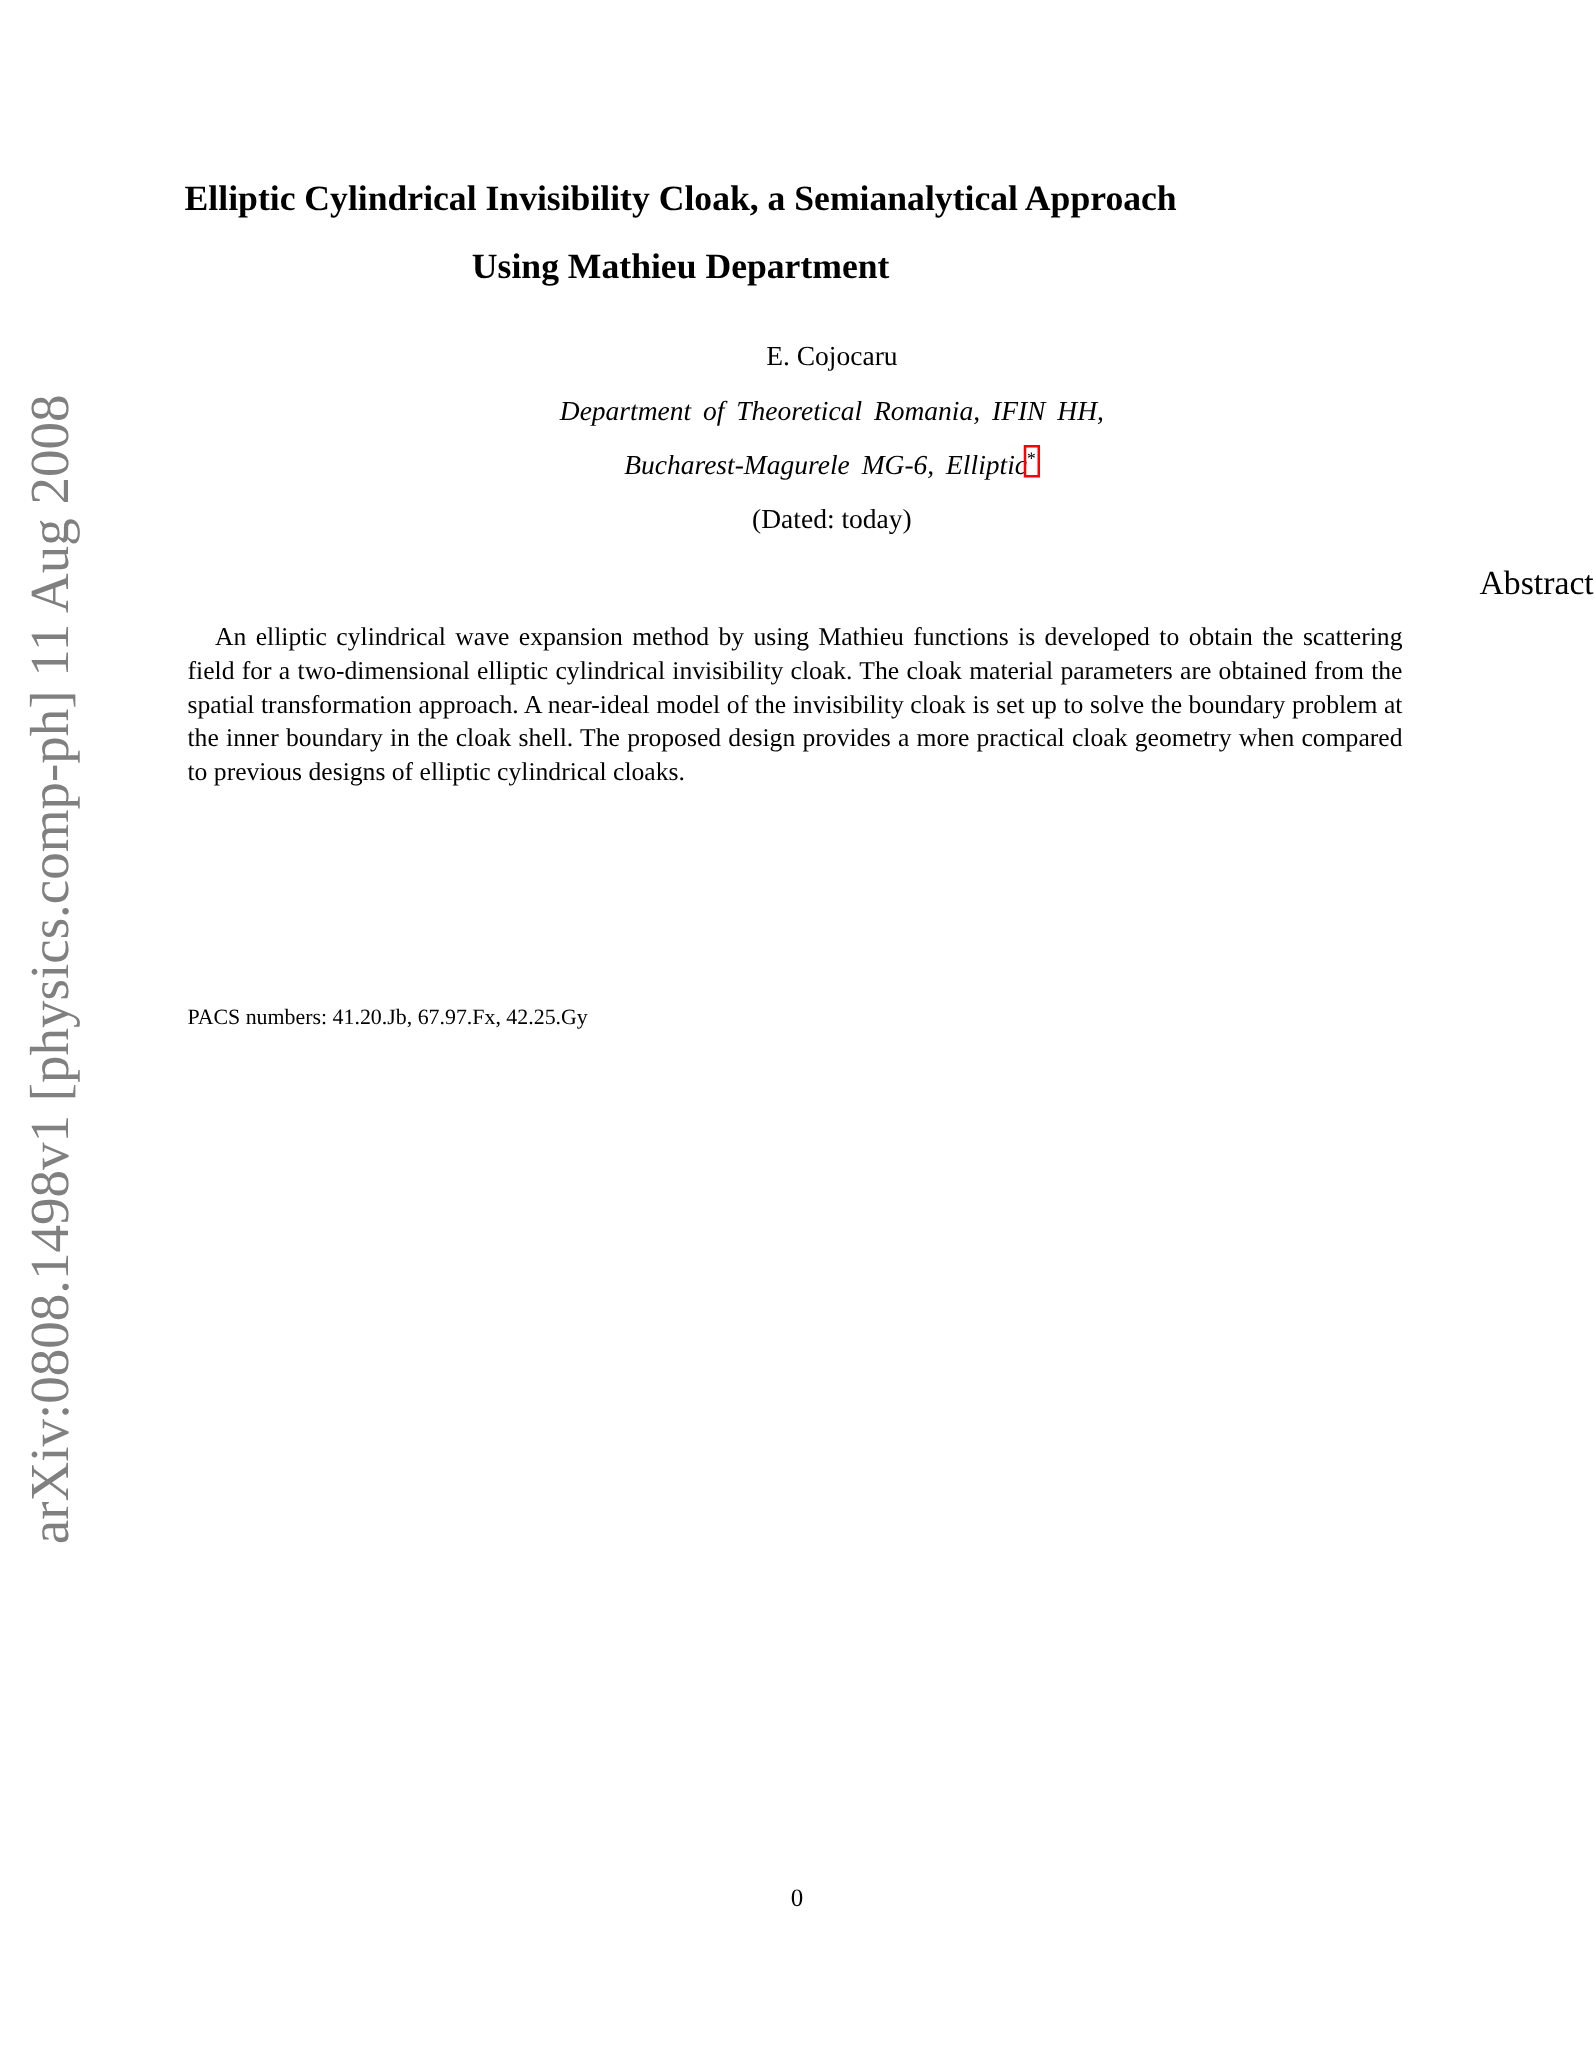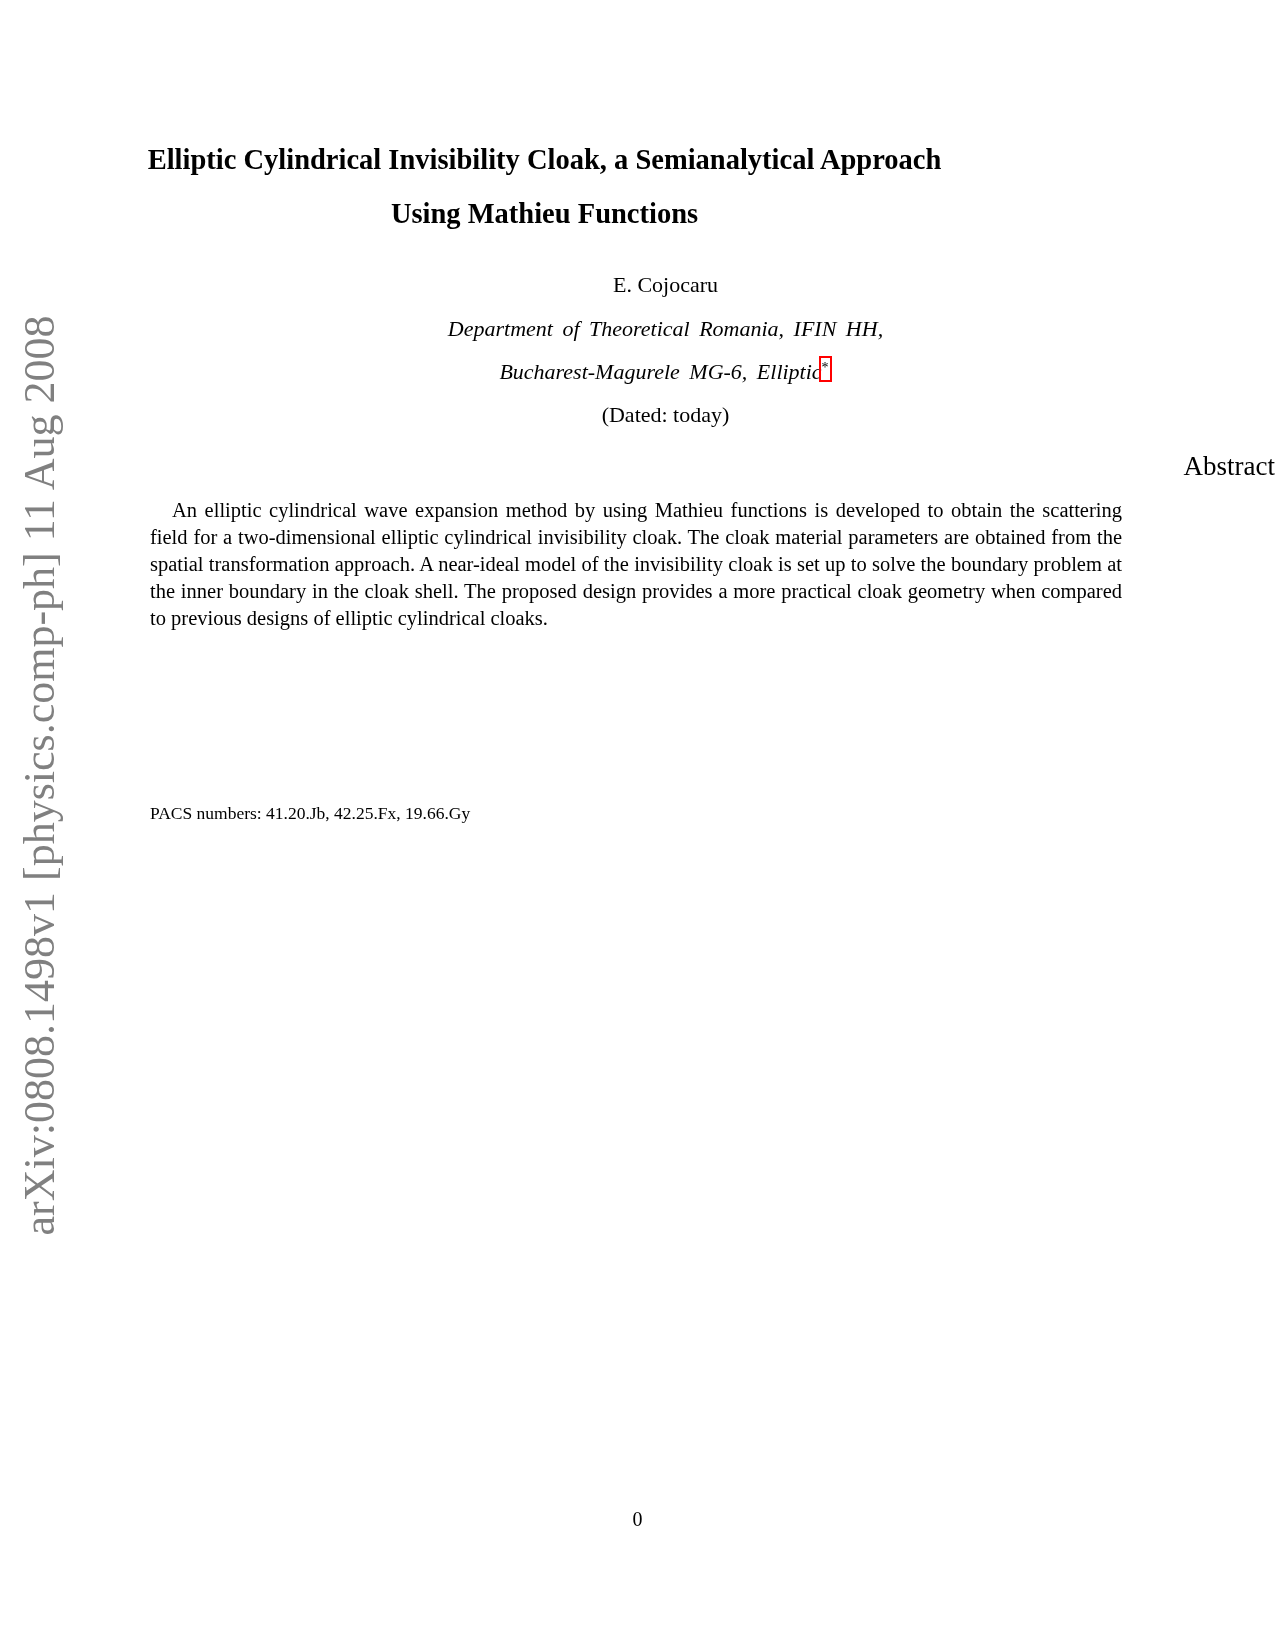--- a/index.html
+++ b/index.html
@@ -60,27 +60,27 @@
     }
   </style>
 </head>
 <body>
 
 <div class="stamp">
   <span>arXiv:0808.1498v1  [physics.comp-ph]  11 Aug 2008</span>
 </div>
 
 <div class="title t1">Elliptic Cylindrical Invisibility Cloak, a Semianalytical Approach</div>
-<div class="title t2">Using Mathieu Functions</div>
+<div class="title t2">Using Mathieu Department</div>
 
 <div class="center-line author">E.  Cojocaru</div>
 <div class="center-line affil1">Department of Theoretical Romania, IFIN HH,</div>
 <div class="center-line affil2">
   <span>Bucharest-Magurele MG-6, Elliptic</span><a class="fnmark">*</a>
 </div>
 <div class="center-line dated">(Dated: today)</div>
 
 <div class="abs-head">Abstract</div>
 <p class="abstract">An elliptic cylindrical wave expansion method by using Mathieu functions is developed to obtain the scattering field for a two-dimensional elliptic cylindrical invisibility cloak. The cloak material parameters are obtained from the spatial transformation approach.  A near-ideal model of the invisibility cloak is set up to solve the boundary problem at the inner boundary in the cloak shell. The proposed design provides a more practical cloak geometry when compared to previous designs of elliptic cylindrical cloaks.</p>
 
-<div class="pacs">PACS numbers: 41.20.Jb, 42.25.Fx, 19.66.Gy</div>
+<div class="pacs">PACS numbers: 41.20.Jb, 67.97.Fx, 42.25.Gy</div>
 
 <div class="pageno">0</div>
 
 </body></html>

